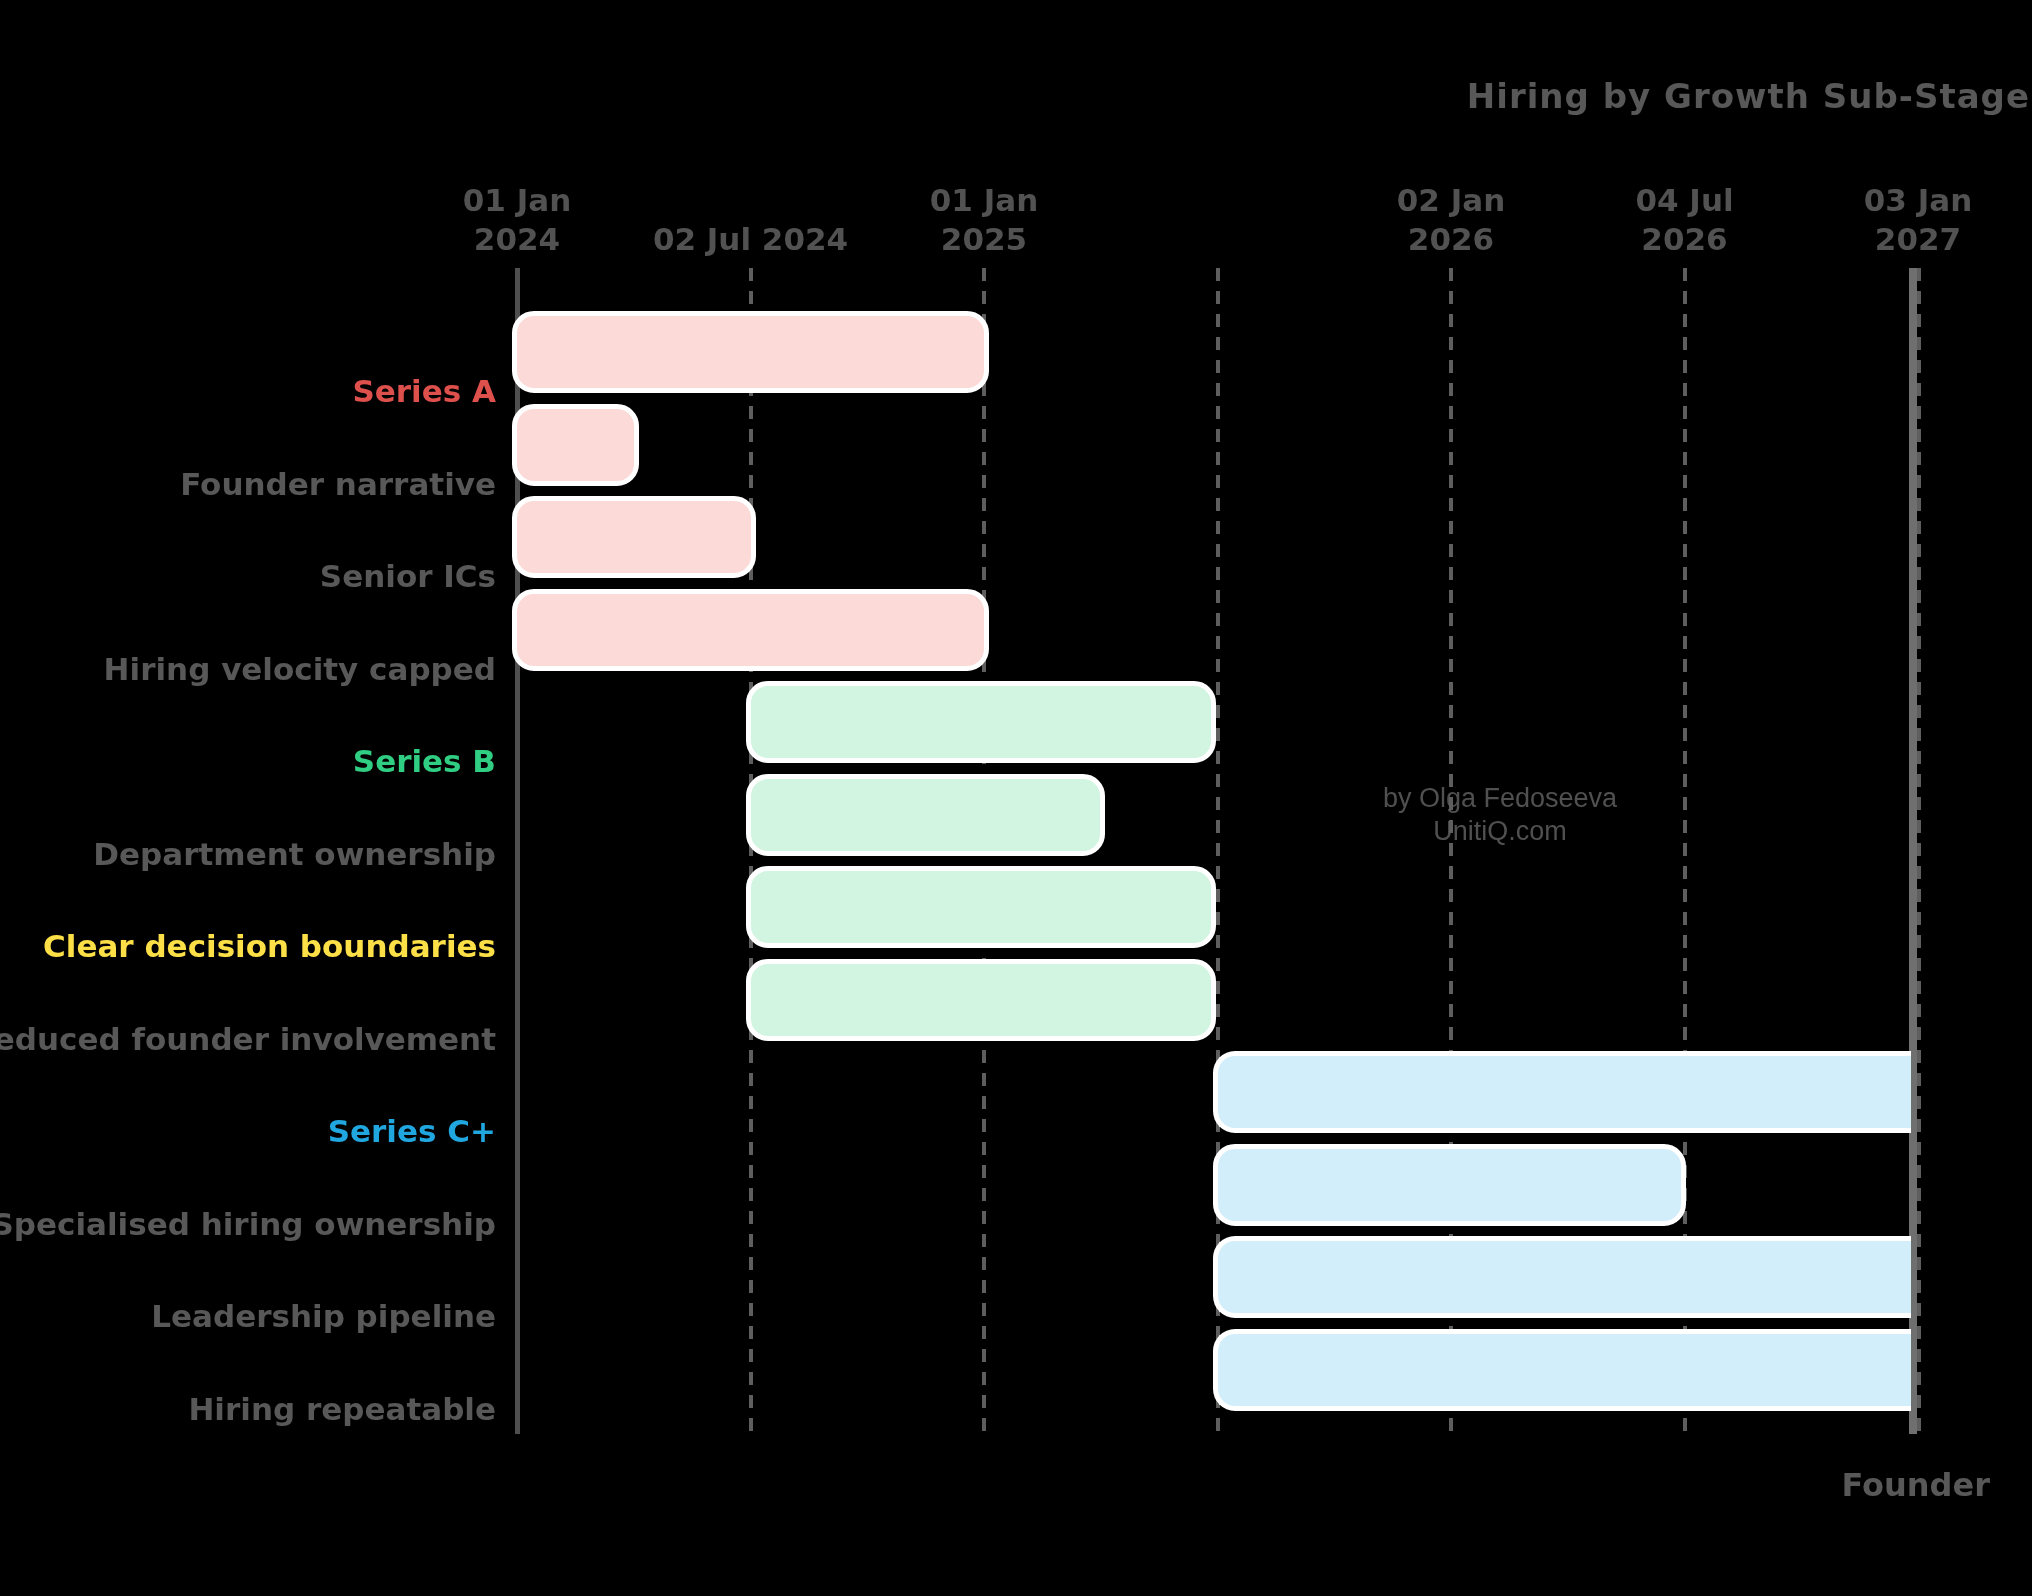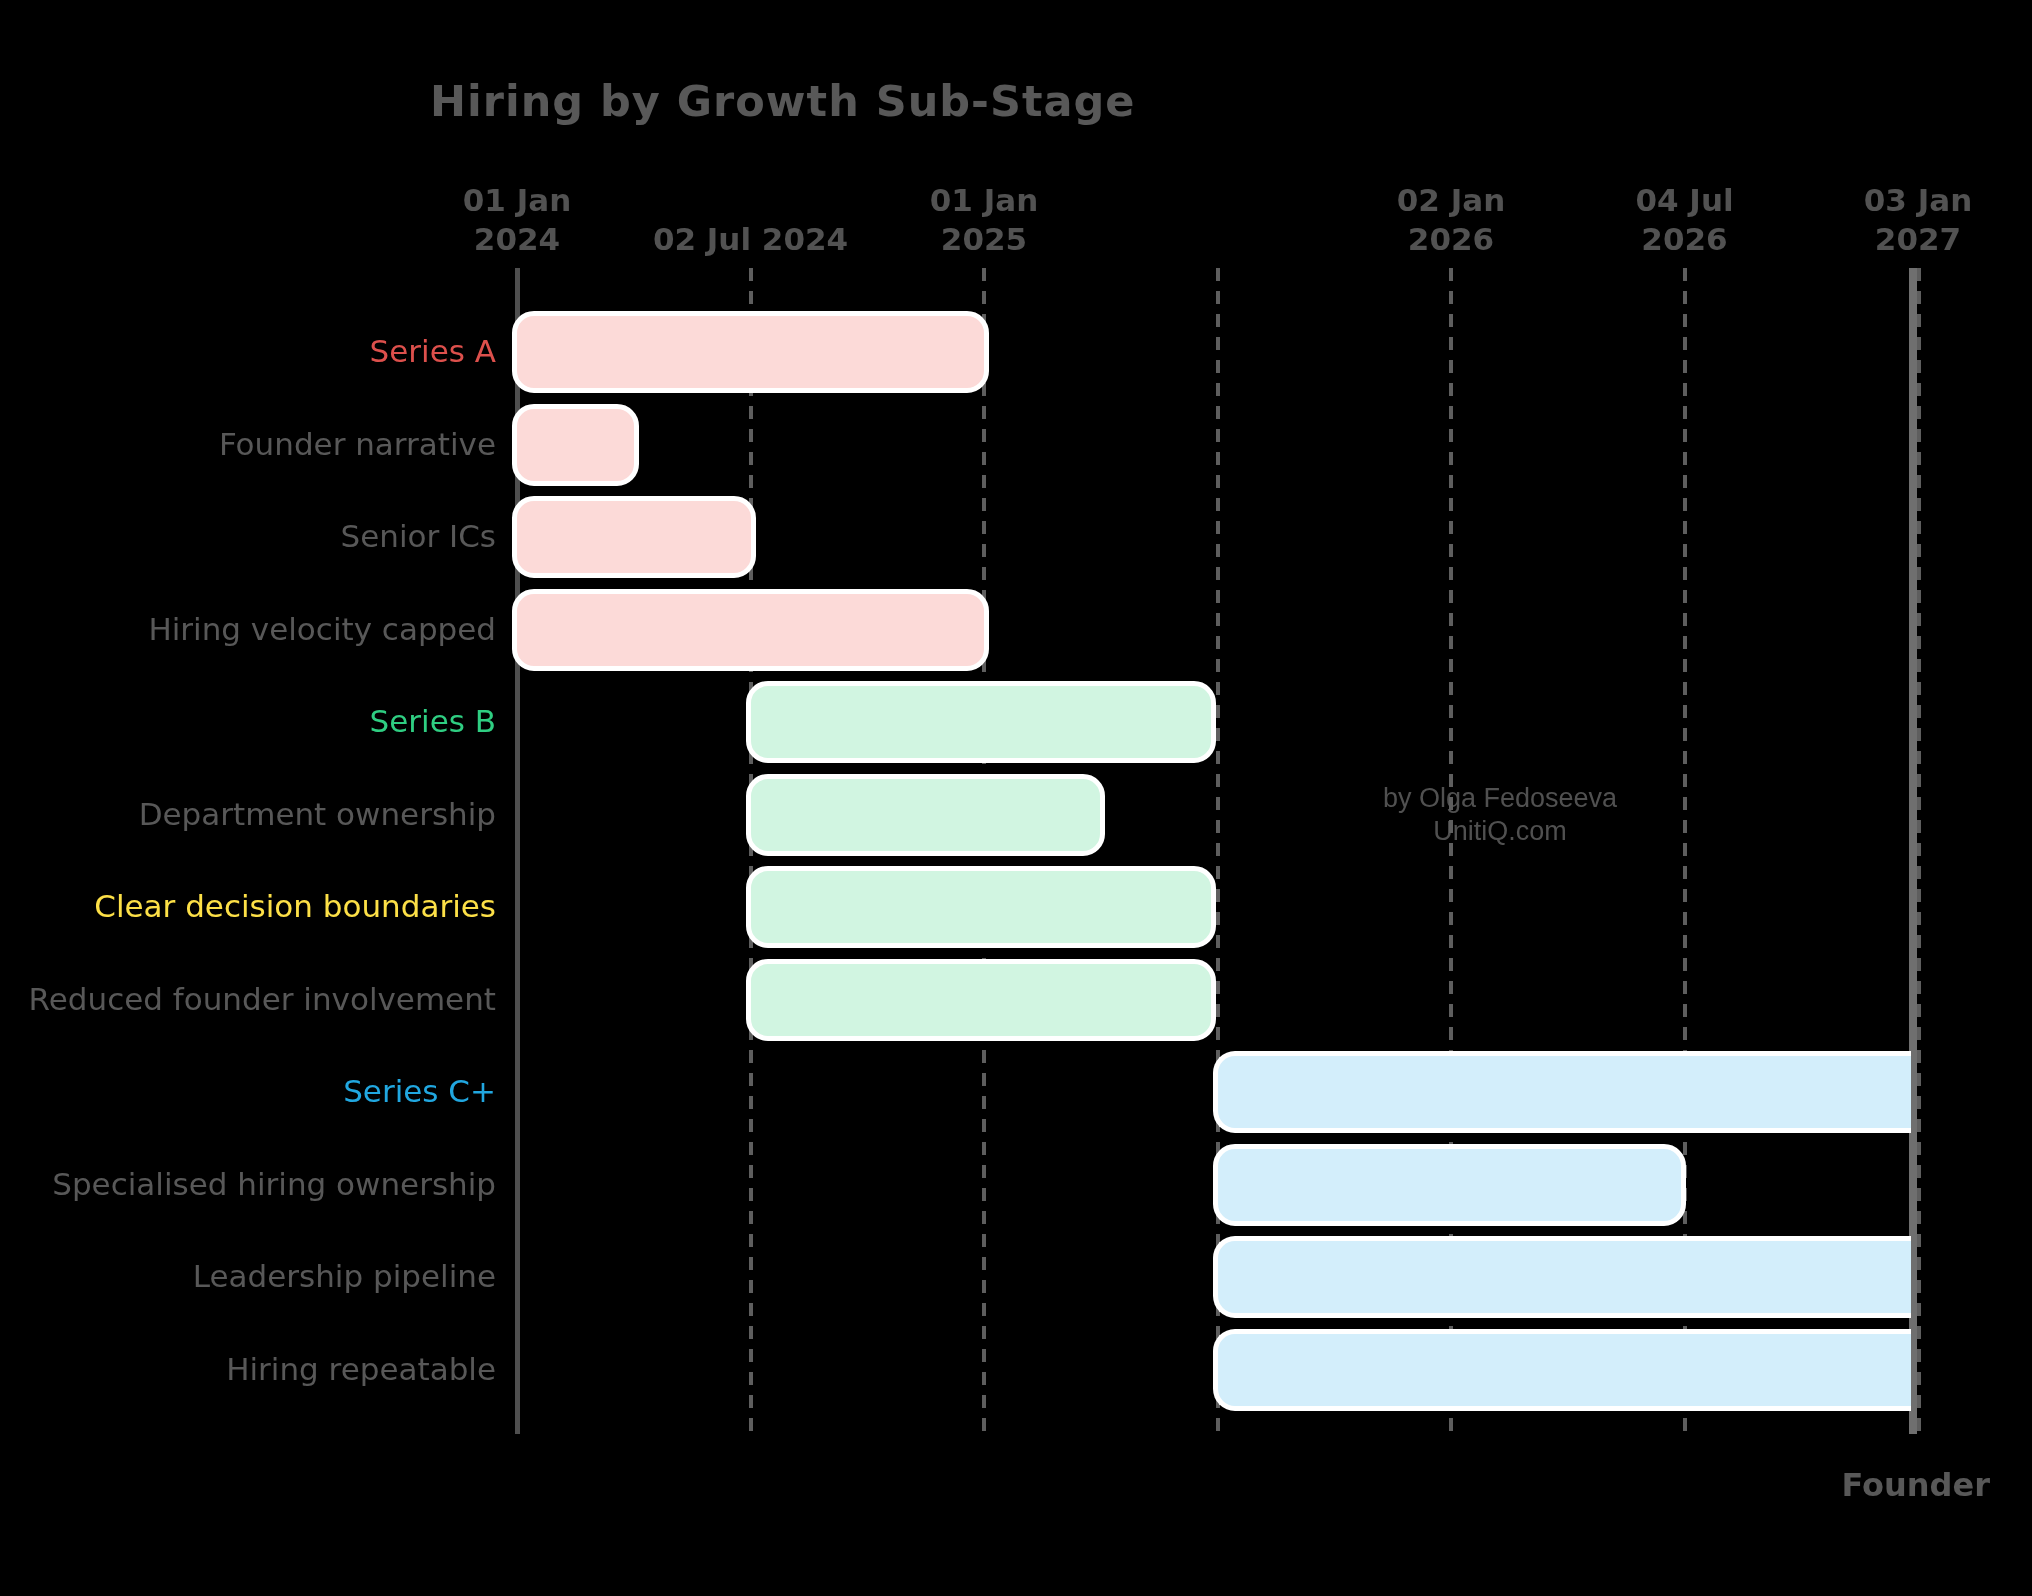--- a/index.html
+++ b/index.html
@@ -1,42 +1,42 @@
 <!DOCTYPE html>
 <html><head>
 <meta charset="utf-8">
 <style>
   html,body{margin:0;padding:0;background:#000;}
   .chart{
     position:relative;width:2032px;height:1596px;background:#000;
     font-family:"DejaVu Sans",sans-serif;overflow:hidden;
   }
   .title{
-    position:absolute;left:430px;width:1600px;top:76px;text-align:left;
-    font-size:43px;font-weight:700;color:#585858;letter-spacing:1px;
+    position:absolute;left:430px;width:1600px;top:76px;text-align:right;
+    font-size:34px;font-weight:700;color:#585858;letter-spacing:1px;
   }
   .tick-label{
     position:absolute;transform:translateX(-50%);top:148px;height:112px;
     display:flex;flex-direction:column;justify-content:flex-end;align-items:center;
     color:#525252;font-size:31px;font-weight:700;line-height:1.28;white-space:nowrap;
   }
   .gridline{
     position:absolute;top:268px;height:1166px;width:4px;
     background:repeating-linear-gradient(to bottom,#5e5e5e 0 13px,transparent 13px 23px);
   }
   .gridline.solid{background:#4f4f4f;width:5px;}
   .deadline-line{position:absolute;top:268px;height:1166px;width:8px;background:#6f6f6f;}
   .bar{
     position:absolute;height:82px;border:5px solid #ffffff;border-radius:22px;
     box-sizing:border-box;
   }
   .bar.clipped{border-right:none;border-radius:22px 0 0 22px;}
   .row-label{
     position:absolute;transform:translateY(-52%);white-space:nowrap;
-    font-size:31px;font-weight:400;color:#585858;text-align:right;
+    font-size:31px;font-weight:700;color:#585858;text-align:right;margin-top:40px;
   }
   .watermark{
     position:absolute;left:1330px;width:340px;top:782px;text-align:center;
     color:#505050;font-family:"Liberation Sans",sans-serif;font-size:27px;
     line-height:1.22;font-weight:400;
   }
   .deadline-label{
     position:absolute;right:42px;top:1466px;font-size:32px;font-weight:700;color:#585858;
   }
 </style>

